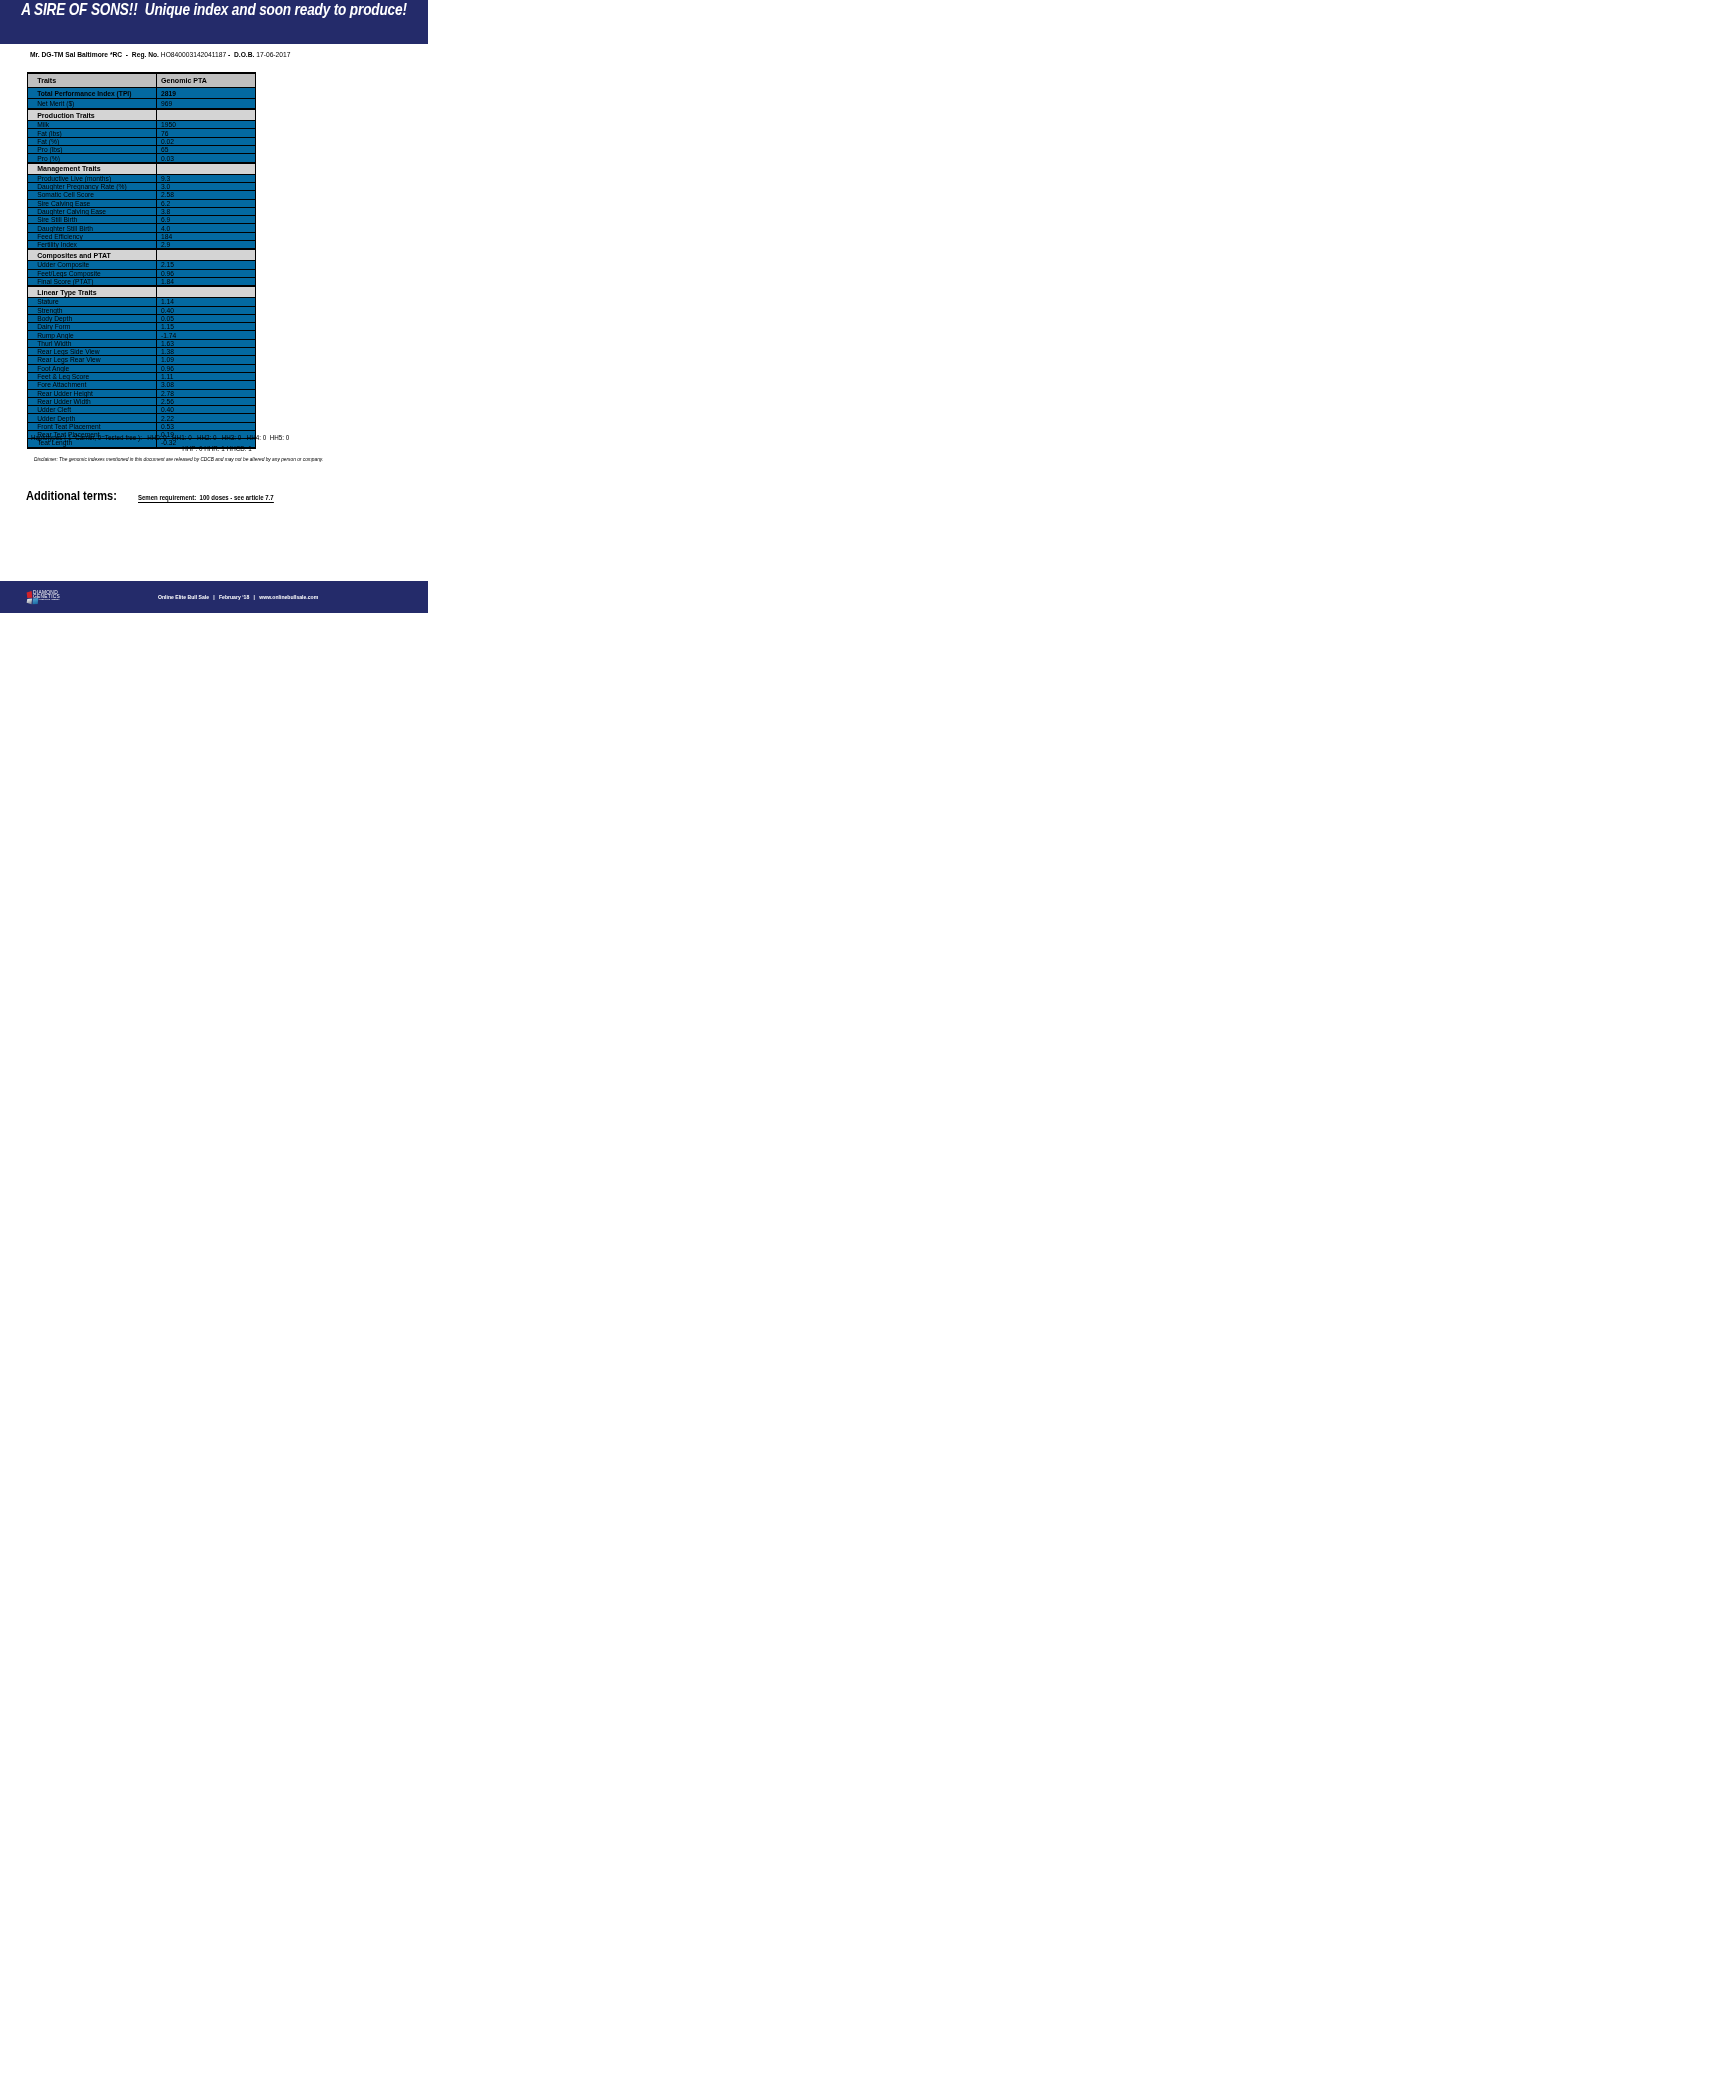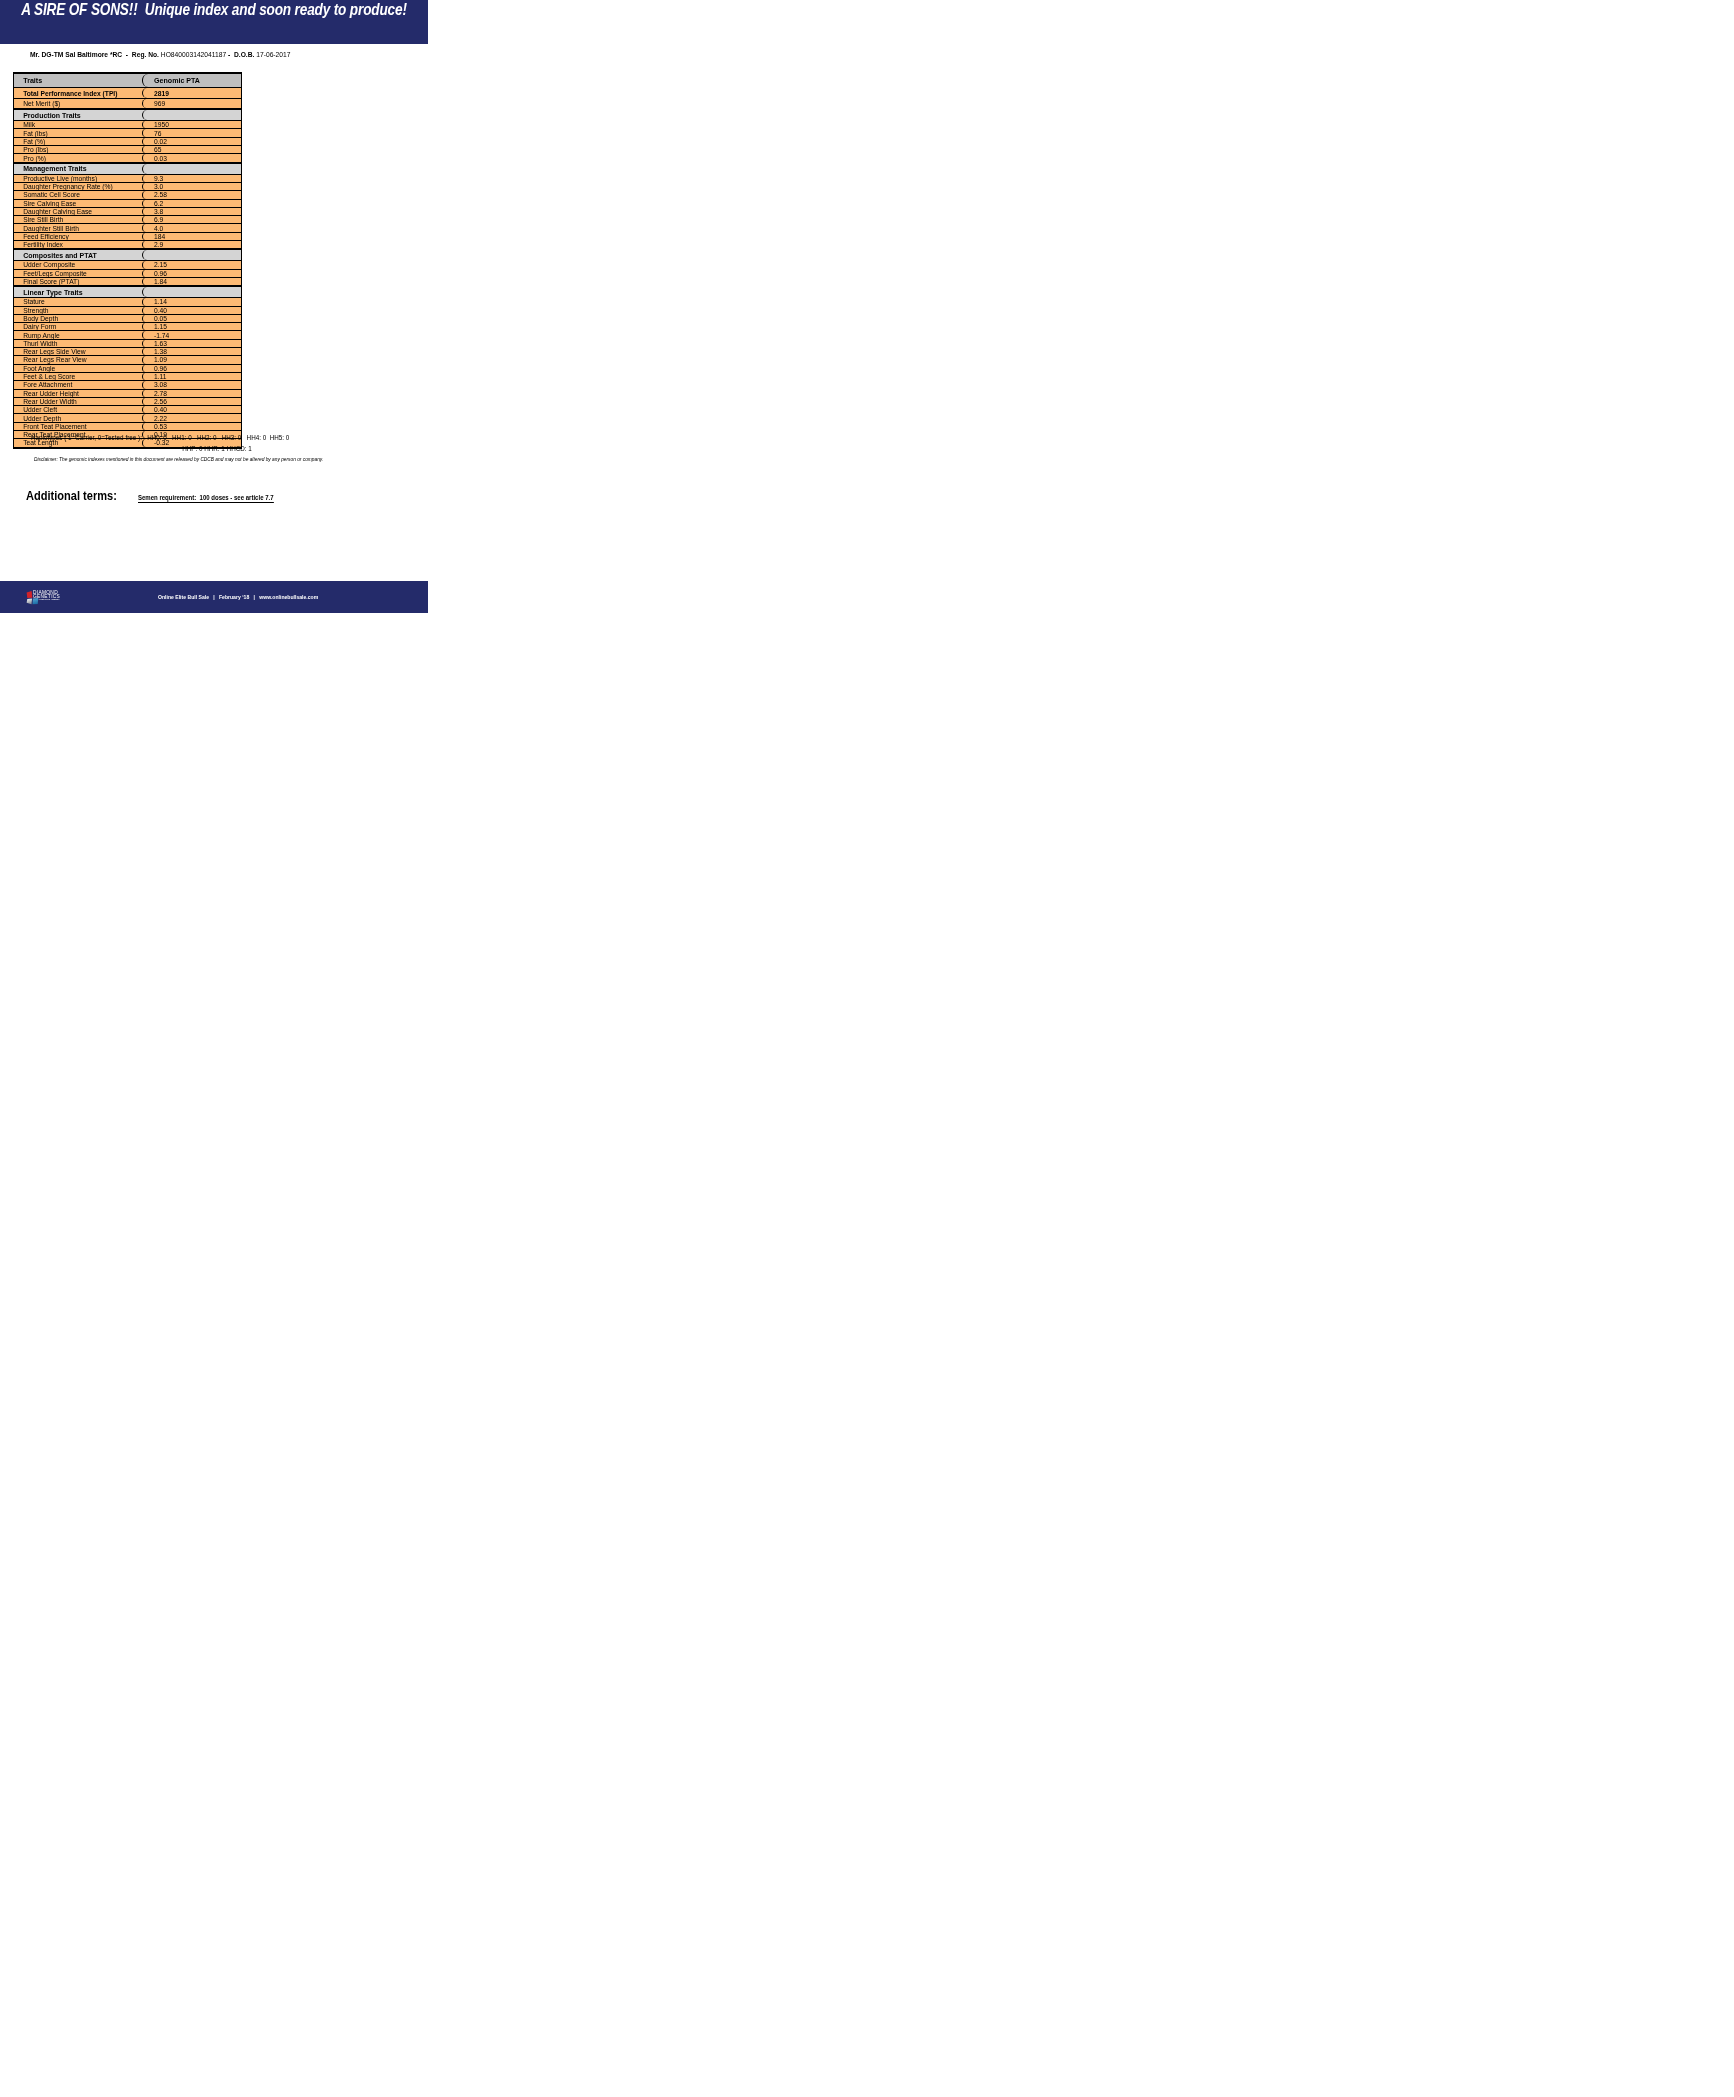--- a/index.html
+++ b/index.html
@@ -16,41 +16,41 @@
     color:#fff;font-weight:bold;font-style:italic;font-size:17px;white-space:pre;
     transform:scaleX(0.80);letter-spacing:-0.2px;
   }
   
   .subject{
     position:absolute;top:51px;left:30px;font-size:6.7px;white-space:pre;
   }
   .subject .b{font-weight:bold;}
   
   .traits-table{
-    position:absolute;top:72px;left:13px;width:229px;box-sizing:border-box;
-    border:1.7px solid #000;border-top-width:2.1px;border-bottom-width:2.1px;background:#fdba74;
+    position:absolute;top:72px;left:27px;width:229px;box-sizing:border-box;
+    border:1.7px solid #000;border-top-width:2.1px;border-bottom-width:2.1px;background:#0369a1;
   }
   .thead{
     display:flex;align-items:center;height:13px;background:#BFBFBF;
     border-bottom:0.8px solid #000;font-weight:bold;font-size:7.1px;
   }
   .trow{
     display:flex;align-items:center;height:7.3px;border-bottom:0.4px solid #000;font-size:6.7px;
   }
   .trow.tpi{height:10px;border-bottom-width:0.8px;font-weight:bold;}
   .trow.tall{height:9.2px;}
   .trow.section{
     height:10px;background:#D4D4D4;font-weight:bold;font-size:7px;
     border-top:0.4px solid #000;border-bottom-width:0.8px;
   }
   .rows .trow:last-child{border-bottom:0;}
   .c1{width:128px;box-sizing:border-box;padding-left:9.2px;flex:none;}
   .c2{
     flex:1;align-self:stretch;display:flex;align-items:center;
-    border-left:0.4px solid #000;padding-left:11px;box-sizing:border-box;border-radius:6px;
+    border-left:0.4px solid #000;padding-left:4px;box-sizing:border-box;
   }
   
   .haplo1{position:absolute;top:434px;left:31px;font-size:6.3px;white-space:pre;}
   .haplo2{position:absolute;top:445px;left:0;width:434px;text-align:center;font-size:6.3px;white-space:pre;}
   .disclaimer{position:absolute;top:457px;left:34px;font-size:4.8px;font-style:italic;}
   
   .terms{position:absolute;top:488px;left:26px;height:22px;width:390px;}
   .terms-label{
     position:absolute;left:0;top:0;font-size:13px;font-weight:bold;white-space:nowrap;
     transform:scaleX(0.85);transform-origin:left center;

